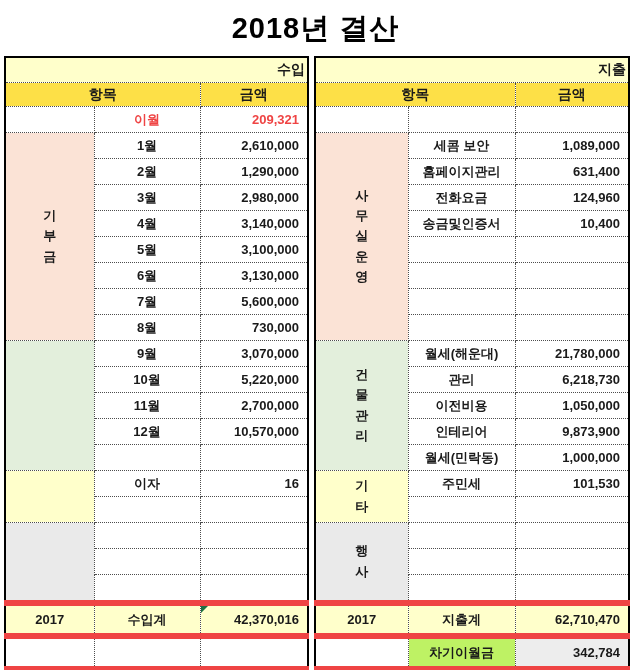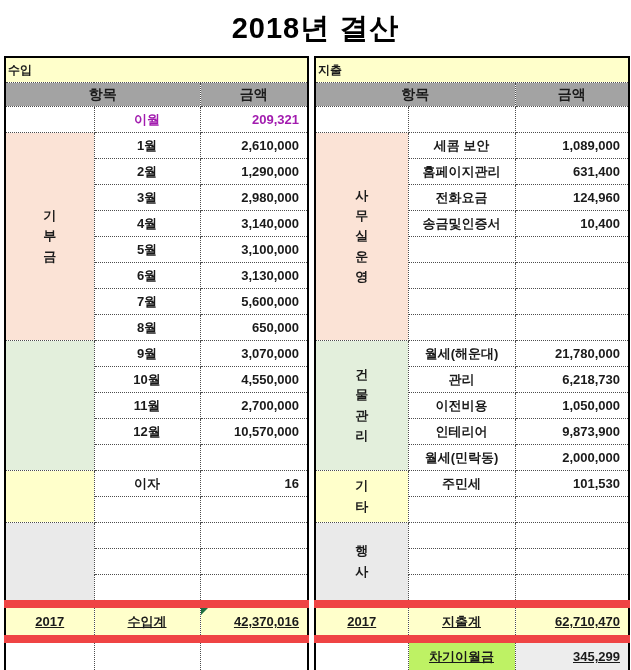--- a/index.html
+++ b/index.html
@@ -15,36 +15,36 @@
   .tables{display:flex;gap:5px;padding:0 4px;}
   table{border-collapse:collapse;table-layout:fixed;border:2px solid #000;}
   table.income{width:303px;}
   table.expense{width:314px;}
   td{
     border:1px dotted #4d4d4d;
     height:25px;font-size:13px;font-weight:700;
     padding:0 2px;overflow:hidden;white-space:nowrap;
     background:#fff;
   }
-  td.sec-header{background:#ffffcb;text-align:left;font-size:12px;height:24px;}
-  td.col-header{background:#a3a3a3;text-align:center;font-size:14px;height:23px;}
+  td.sec-header{background:#ffffcb;text-align:right;font-size:14px;height:24px;}
+  td.col-header{background:#fde047;text-align:center;font-size:14px;height:23px;}
   td.group{
     text-align:center;vertical-align:middle;
     white-space:pre-line;line-height:1.55;font-size:13px;
   }
   td.item{text-align:center;}
   td.amount{text-align:right;padding-right:8px;}
   .pink{background:#fbe3d6;}
   .green{background:#e3efdc;}
   .yellow{background:#ffffcb;}
   .gray{background:#eaeaea;}
   .gray-label{background:#bef264;}
   .gray-amount{background:#ededed;}
-  .red{color:#a21caf;}
-  tr.sep td{border-top:8px solid #ef4444;border-bottom:2px solid #000;height:27px;text-decoration:underline;}
+  .red{color:#ef4444;}
+  tr.sep td{border-top:6px solid #ef4444;border-bottom:2px solid #000;height:27px;}
   td.pos-rel{position:relative;}
   .comment-tri{
     position:absolute;top:0;left:0;width:0;height:0;
     border-top:7px solid #1d6f42;border-right:7px solid transparent;
   }
 </style>
 </head>
 <body>
 
 <div class="page-title">2018년 결산</div>
@@ -96,30 +96,30 @@
     <tr>
       <td class="item">6월</td>
       <td class="amount">3,130,000</td>
     </tr>
     <tr>
       <td class="item">7월</td>
       <td class="amount">5,600,000</td>
     </tr>
     <tr>
       <td class="item">8월</td>
-      <td class="amount">650,000</td>
+      <td class="amount">730,000</td>
     </tr>
     <tr>
       <td class="group green" rowspan="5"></td>
       <td class="item">9월</td>
       <td class="amount">3,070,000</td>
     </tr>
     <tr>
       <td class="item">10월</td>
-      <td class="amount">4,550,000</td>
+      <td class="amount">5,220,000</td>
     </tr>
     <tr>
       <td class="item">11월</td>
       <td class="amount">2,700,000</td>
     </tr>
     <tr>
       <td class="item">12월</td>
       <td class="amount">10,570,000</td>
     </tr>
     <tr>
@@ -240,21 +240,21 @@
     <tr>
       <td class="item">이전비용</td>
       <td class="amount">1,050,000</td>
     </tr>
     <tr>
       <td class="item">인테리어</td>
       <td class="amount">9,873,900</td>
     </tr>
     <tr>
       <td class="item">월세(민락동)</td>
-      <td class="amount">2,000,000</td>
+      <td class="amount">1,000,000</td>
     </tr>
     <tr>
       <td class="group yellow" rowspan="2">기
 타</td>
       <td class="item">주민세</td>
       <td class="amount">101,530</td>
     </tr>
     <tr>
       <td class="item"></td>
       <td class="amount"></td>
@@ -274,21 +274,21 @@
       <td class="amount"></td>
     </tr>
     <tr class="sep">
       <td class="item yellow">2017</td>
       <td class="item yellow">지출계</td>
       <td class="amount yellow">62,710,470</td>
     </tr>
     <tr class="sep">
       <td></td>
       <td class="item gray-label">차기이월금</td>
-      <td class="amount gray-amount">345,299</td>
+      <td class="amount gray-amount">342,784</td>
     </tr>
     <tr class="sep">
       <td></td>
       <td class="item">計</td>
       <td class="amount">42,579,337</td>
     </tr>
   </tbody>
     </table>
 
 </div>

